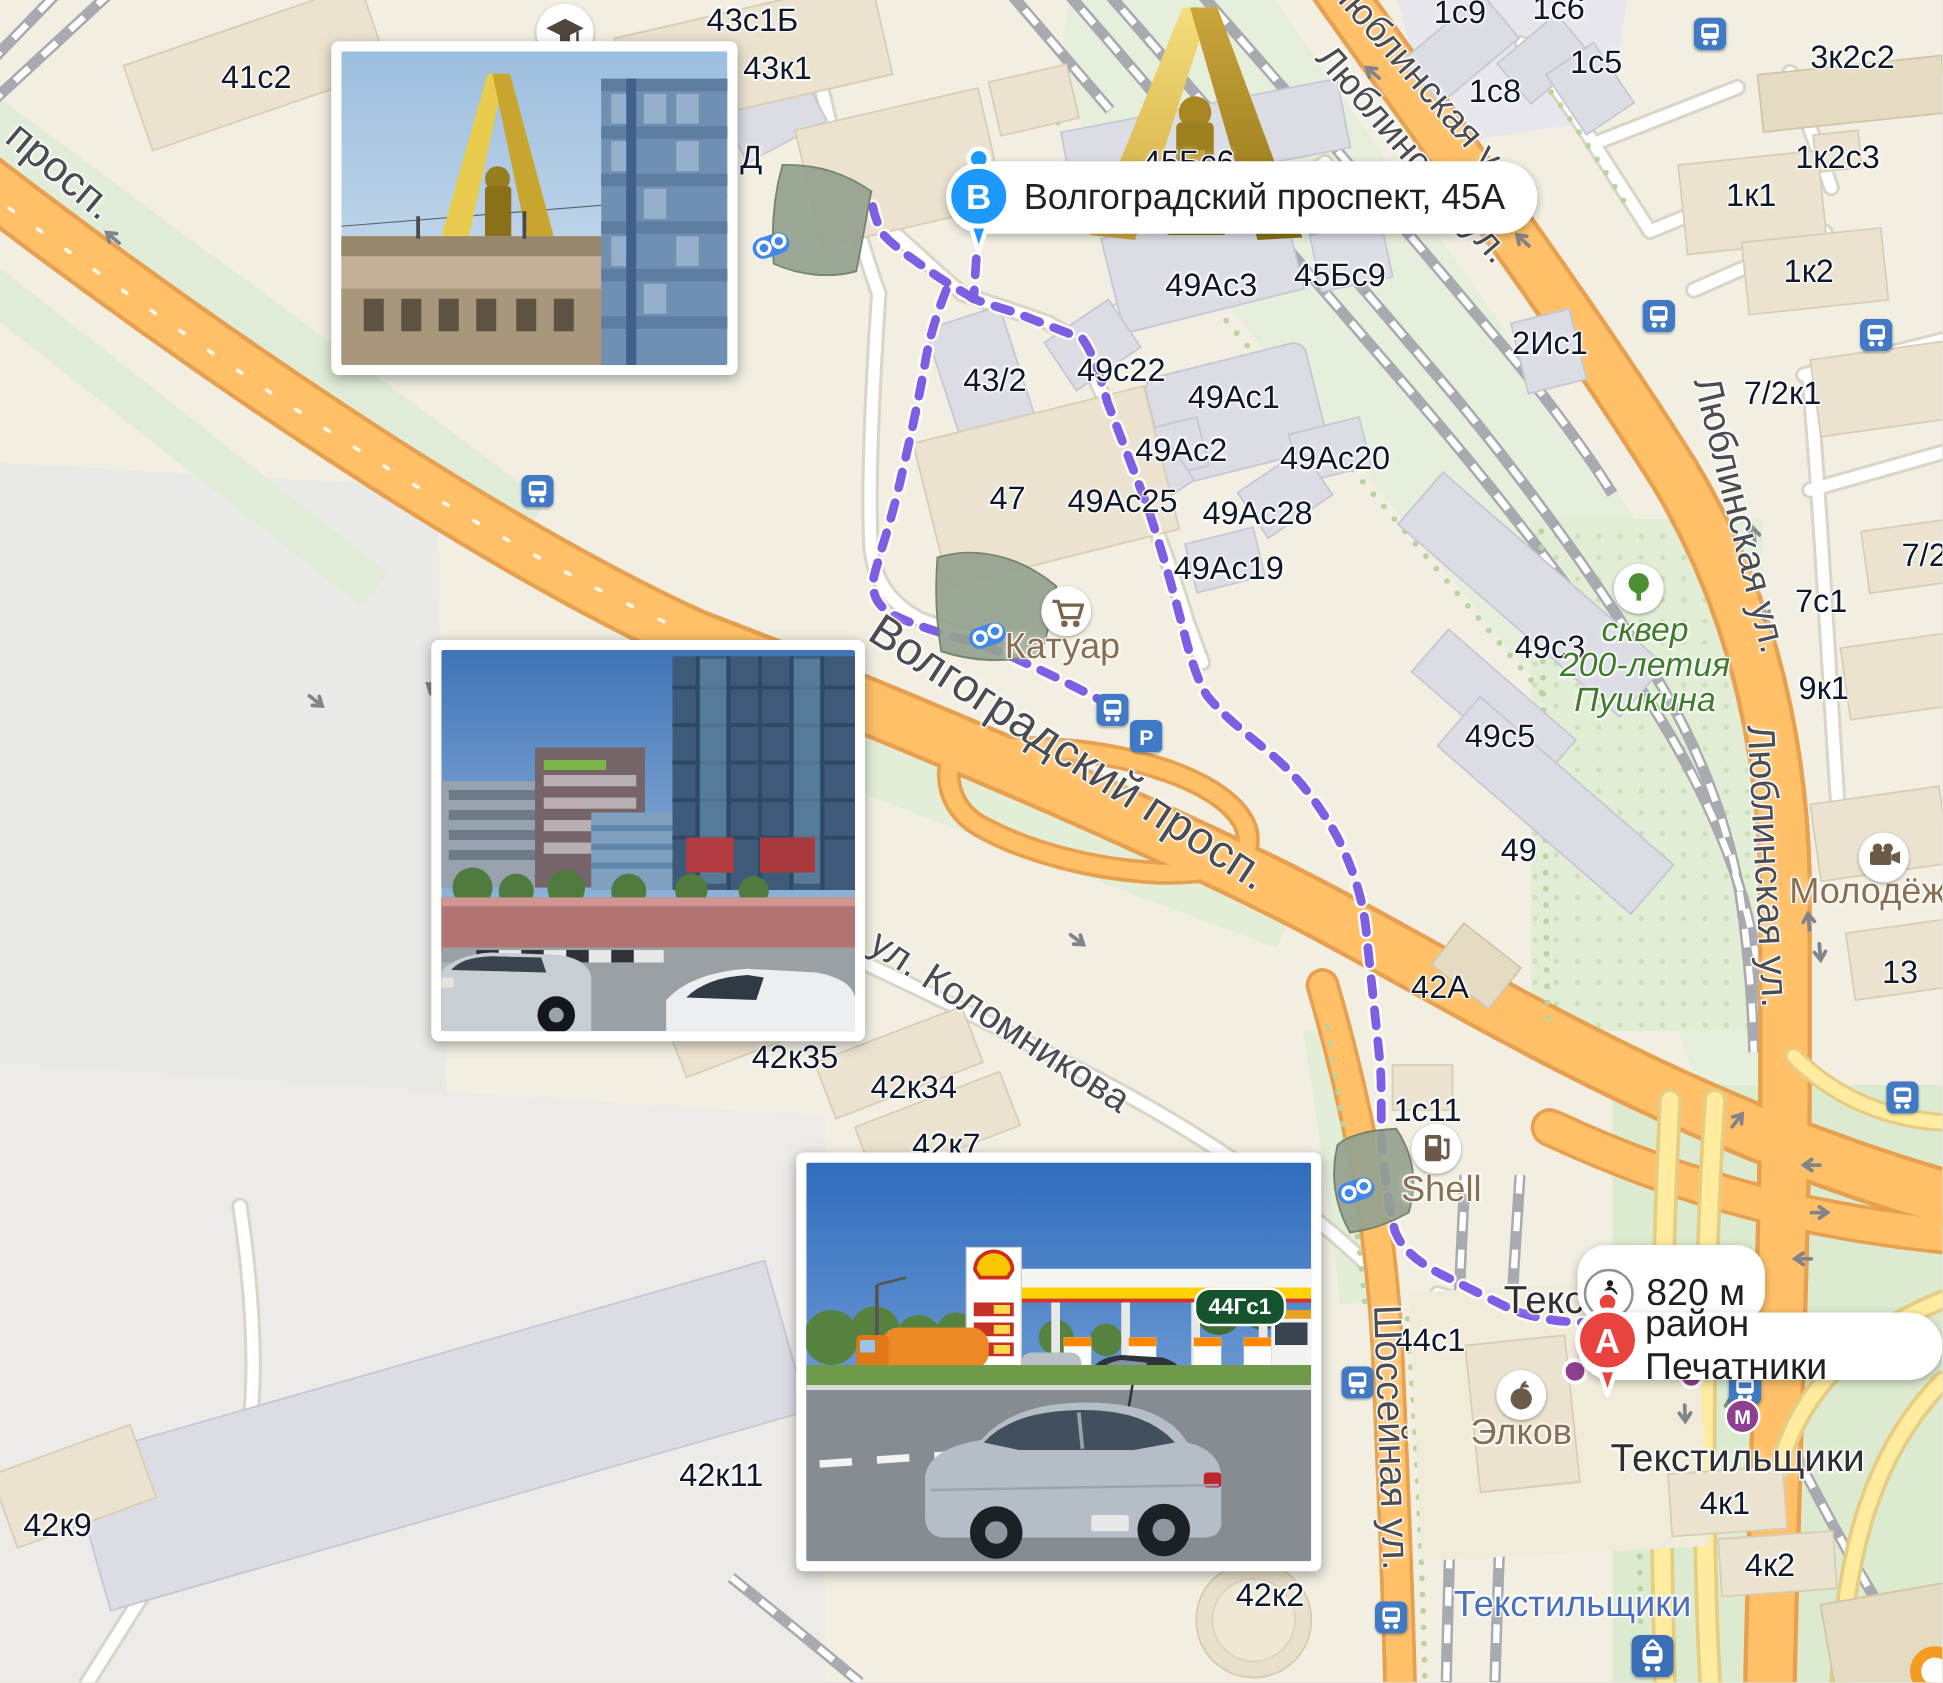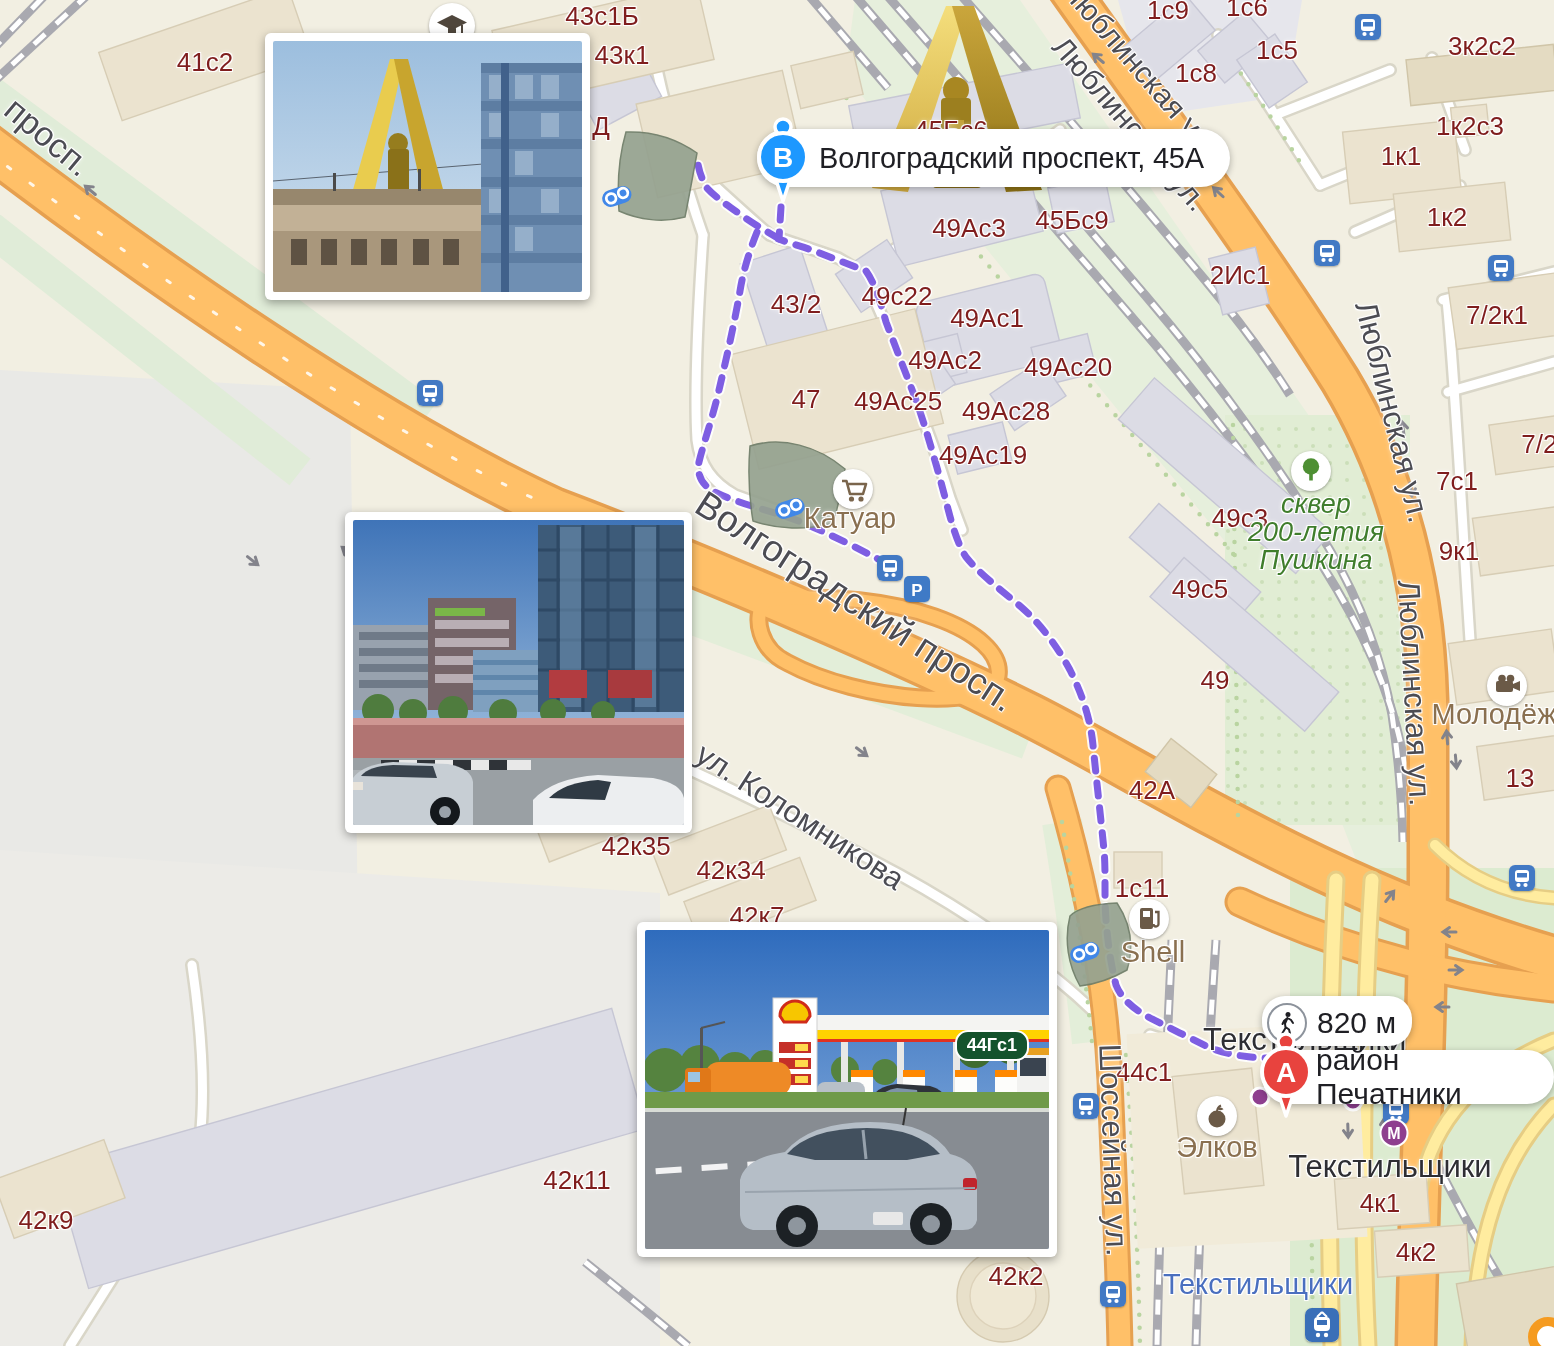--- a/index.html
+++ b/index.html
@@ -5,21 +5,21 @@
   html,body{margin:0;padding:0;background:#ddd;}
   #stage{position:relative;width:1554px;height:1346px;overflow:hidden;background:#f2efe2;
          font-family:"Liberation Sans",sans-serif;}
   #stage svg{display:block}
   #base{position:absolute;left:0;top:0;z-index:0;}
   
   .lbl{position:absolute;white-space:nowrap;z-index:5;pointer-events:none;
        text-shadow:-1px -1px 0 rgba(255,255,255,.95),1px -1px 0 rgba(255,255,255,.95),
                    -1px 1px 0 rgba(255,255,255,.95),1px 1px 0 rgba(255,255,255,.95),
                    0 0 5px rgba(255,255,255,.9);}
-  .lb  {color:#7f1d1d;font-size:26px;}
+  .lb  {color:#0f172a;font-size:26px;}
   .lst {color:#4c4c53;font-size:31px;}
   .lpoi{color:#8a7050;font-size:29px;}
   .lgrn{color:#3f7d2c;font-size:27px;font-style:italic;text-align:center;white-space:pre-line;line-height:28px;}
   .lstB{color:#2e2e33;font-size:31px;}
   .lstU{color:#4a6fbf;font-size:29px;}
   
   .ic{position:absolute;z-index:8;transform:translate(-50%,-50%);}
   .poi-c{width:40px;height:40px;border-radius:50%;background:#fff;box-shadow:0 1px 3px rgba(0,0,0,.35);
          display:flex;align-items:center;justify-content:center;}
   .poi-big{width:46px;height:46px;}
@@ -29,21 +29,21 @@
   .photo{position:absolute;background:#fff;border-radius:6px;z-index:20;
          box-shadow:0 3px 10px rgba(0,0,0,.35);padding:8px;}
   .photo svg{border-radius:2px;}
   .pbadge{position:absolute;z-index:22;background:#14532d;color:#fff;font-size:18px;font-weight:bold;
           border-radius:13px;padding:3px 10px;border:2px solid #fff;}
   
   .pill{position:absolute;background:#fff;border-radius:29px;box-shadow:0 2px 7px rgba(0,0,0,.3);
         display:flex;align-items:center;z-index:40;color:#1f1f24;}
   #b-pill{left:757px;top:129px;height:58px;padding:0 26px 0 62px;font-size:29px;letter-spacing:-.2px;}
   #a-pill{left:1262px;top:1050px;height:54px;padding:0 24px 0 54px;font-size:30px;}
-  #walk-pill{left:1262px;top:996px;height:46px;border-radius:23px;padding:4px 16px 0 5px;font-size:30px;gap:10px;}
+  #walk-pill{left:1262px;top:996px;height:46px;border-radius:23px;padding:16px 16px 0 5px;font-size:30px;gap:10px;}
   .wcirc{width:36px;height:36px;border-radius:50%;border:2.5px solid #8d939c;background:#fff;
          display:flex;align-items:center;justify-content:center;}
   .pin{position:absolute;z-index:42;}
 </style>
 </head>
 <body>
 
 <div id="stage">
 
 <svg id="base" width="1554" height="1346" viewBox="0 0 1554 1346">
@@ -309,21 +309,21 @@
       <div class="lbl lb" style="left: 1215px; top: 680px; transform: translate(-50%, -50%);">49</div>
       <div class="lbl lb" style="left: 1240px; top: 243px; transform: translate(-50%, -50%); margin-top: 32px;">2Ис1</div>
       <div class="lbl lb" style="left: 1168px; top: 10px; transform: translate(-50%, -50%);">1с9</div>
       <div class="lbl lb" style="left: 1247px; top: 7px; transform: translate(-50%, -50%);">1с6</div>
       <div class="lbl lb" style="left: 1277px; top: 50px; transform: translate(-50%, -50%);">1с5</div>
       <div class="lbl lb" style="left: 1196px; top: 73px; transform: translate(-50%, -50%);">1с8</div>
       <div class="lbl lb" style="left: 1482px; top: 46px; transform: translate(-50%, -50%);">3к2с2</div>
       <div class="lbl lb" style="left: 1470px; top: 126px; transform: translate(-50%, -50%);">1к2с3</div>
       <div class="lbl lb" style="left: 1401px; top: 156px; transform: translate(-50%, -50%);">1к1</div>
       <div class="lbl lb" style="left: 1447px; top: 217px; transform: translate(-50%, -50%);">1к2</div>
-      <div class="lbl lb" style="left: 1497px; top: 315px; transform: translate(-50%, -50%);">7/2к1</div>
+      <div class="lbl lb" style="left: 1426px; top: 315px; transform: translate(-50%, -50%);">7/2к1</div>
       <div class="lbl lb" style="left: 1545px; top: 444px; transform: translate(-50%, -50%);">7/2к</div>
       <div class="lbl lb" style="left: 1457px; top: 481px; transform: translate(-50%, -50%);">7с1</div>
       <div class="lbl lb" style="left: 1459px; top: 551px; transform: translate(-50%, -50%);">9к1</div>
       <div class="lbl lb" style="left: 1520px; top: 778px; transform: translate(-50%, -50%);">13</div>
       <div class="lbl lb" style="left: 1152px; top: 790px; transform: translate(-50%, -50%);">42А</div>
       <div class="lbl lb" style="left: 636px; top: 846px; transform: translate(-50%, -50%);">42к35</div>
       <div class="lbl lb" style="left: 731px; top: 870px; transform: translate(-50%, -50%);">42к34</div>
       <div class="lbl lb" style="left: 757px; top: 916px; transform: translate(-50%, -50%);">42к7</div>
       <div class="lbl lb" style="left: 577px; top: 1180px; transform: translate(-50%, -50%);">42к11</div>
       <div class="lbl lb" style="left: 46px; top: 1220px; transform: translate(-50%, -50%);">42к9</div>

